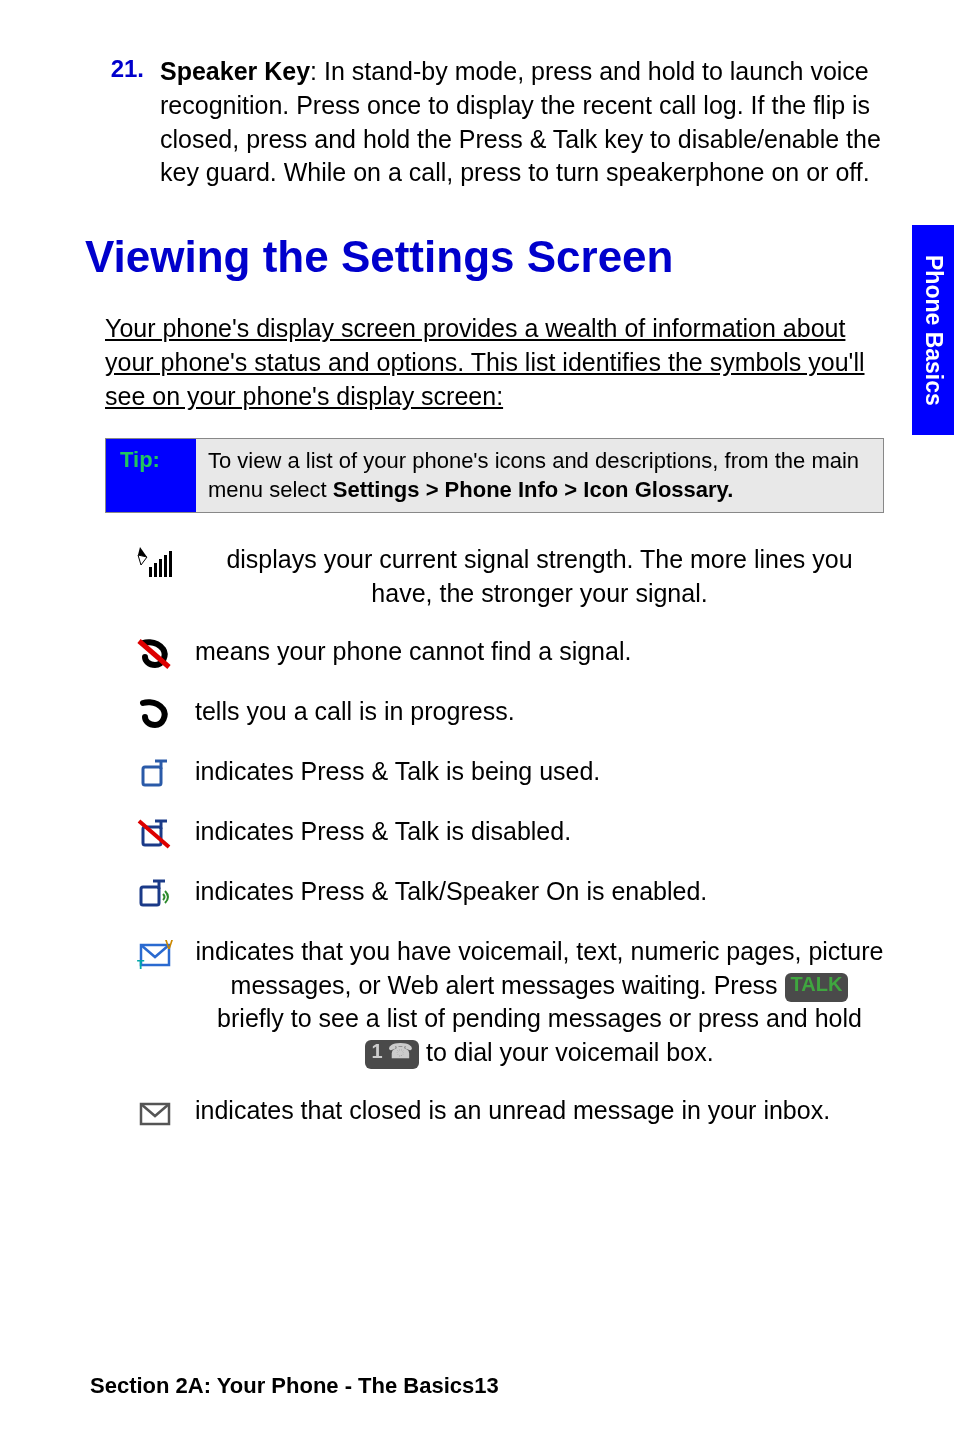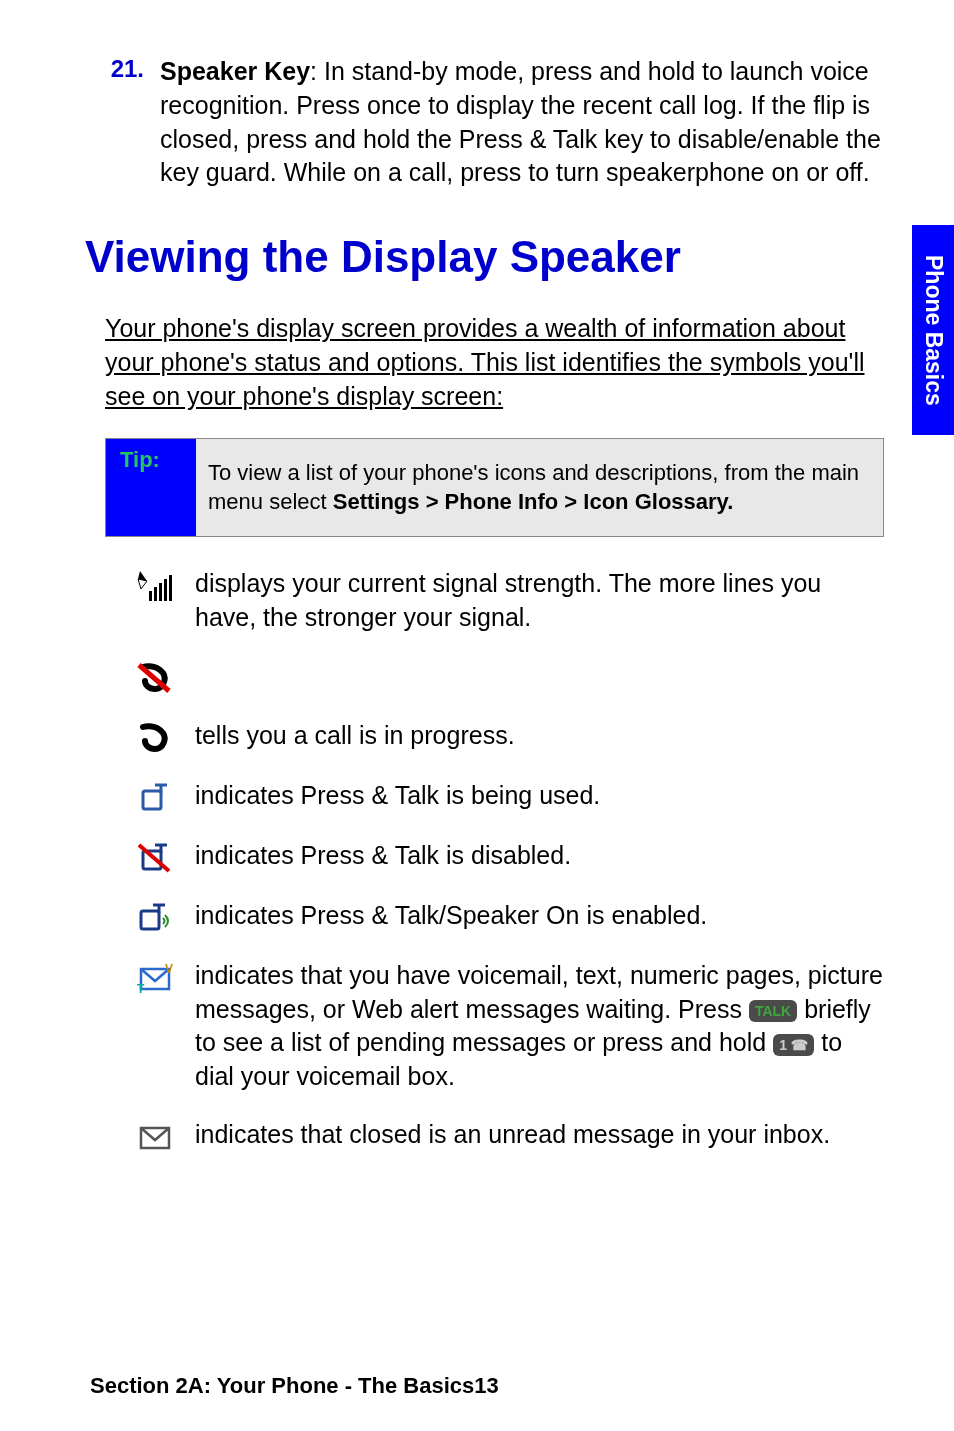--- a/index.html
+++ b/index.html
@@ -71,26 +71,27 @@
     color: #22c55e;
     font-weight: bold;
     padding: 8px 14px;
     font-size: 22px;
     flex-shrink:0;
     width:90px;
   }
   .tip-text {
     background: #e8e8e8;
     font-size: 22px;
-    padding: 20px 12px;
+    padding: 8px 12px;
     line-height:1.3;
     flex:1;
   }
   .desc-list {
     margin-left:10px;
+    text-align:center;
   }
   .desc-row {
     display: flex;
     margin-bottom: 24px;
   }
   .desc-row .icon {
     width: 80px;
     flex-shrink: 0;
     display: flex;
     justify-content: center;
@@ -99,26 +100,26 @@
   .desc-row .icon svg { width: 40px; height: 34px; }
   .desc-row .dtxt {
     font-size: 25px;
     line-height: 1.35;
   }
   .inline-icon {
     display:inline-block;
     vertical-align:middle;
     border-radius:6px;
     padding:0 6px;
-    font-size:14px;
+    font-size:20px;
     color:#3fa63f;
     background:#4a4a4a;
     font-weight:bold;
     line-height:22px;
-    height:22px;
+    height:29px;
   }
   .inline-icon.gray { color:#ccc; }
   .footer {
     position:absolute;
     bottom:32px;
     left:90px;
     right:70px;
     display:flex;
     justify-content:flex-start;
     font-size:22px;
@@ -132,21 +133,21 @@
 
 <div class="page-body">
 
   <div class="item-21">
     <div class="num">21.</div>
     <div class="txt">
       <b>Speaker Key</b><span>: In stand-by mode, press and hold to launch voice recognition. Press once to display the recent call log. If the flip is closed, press and hold  the Press &amp; Talk key to disable/enable the key guard. While on a call, press to turn speakerphone on or off.</span>
     </div>
   </div>
 
-  <h1 class="section-title">Viewing the Display Speaker</h1>
+  <h1 class="section-title">Viewing the Settings Screen</h1>
 
   <p class="intro">Your phone's display screen provides a wealth of information about your phone's status and options. This list identifies the symbols you'll see on your phone's display screen:</p>
 
   <div class="tip-box">
     <div class="tip-label">Tip:</div>
     <div class="tip-text">
       <span>To view a list of your phone's icons and descriptions, from the main menu select </span><b>Settings &gt; Phone Info &gt; Icon Glossary.</b>
     </div>
   </div>
 
@@ -169,20 +170,21 @@
       <div class="dtxt">displays your current signal strength. The more lines you have, the stronger your signal.</div>
     </div>
 
     <div class="desc-row">
       <div class="icon">
         <svg viewBox="0 0 40 34">
             <path d="M8 6 C 8 6 20 2 28 12 C 32 18 28 28 20 28 C 14 28 10 24 10 20" fill="none" stroke="#000" stroke-width="6" stroke-linecap="round"></path>
             <line x1="4" y1="4" x2="34" y2="30" stroke="#d00" stroke-width="5"></line>
           </svg>
       </div>
+      <div class="dtxt">means your phone cannot find a signal.</div>
     </div>
 
     <div class="desc-row">
       <div class="icon">
         <svg viewBox="0 0 40 34">
             <path d="M8 6 C 8 6 20 2 28 12 C 32 18 28 28 20 28 C 14 28 10 24 10 20" fill="none" stroke="#000" stroke-width="6" stroke-linecap="round"></path>
           </svg>
       </div>
       <div class="dtxt">tells you a call is in progress.</div>
     </div>

